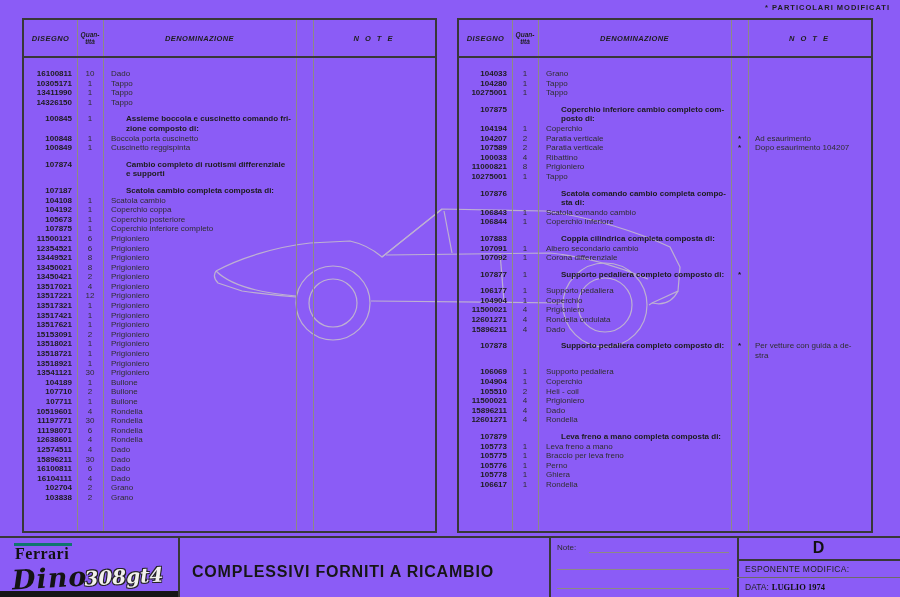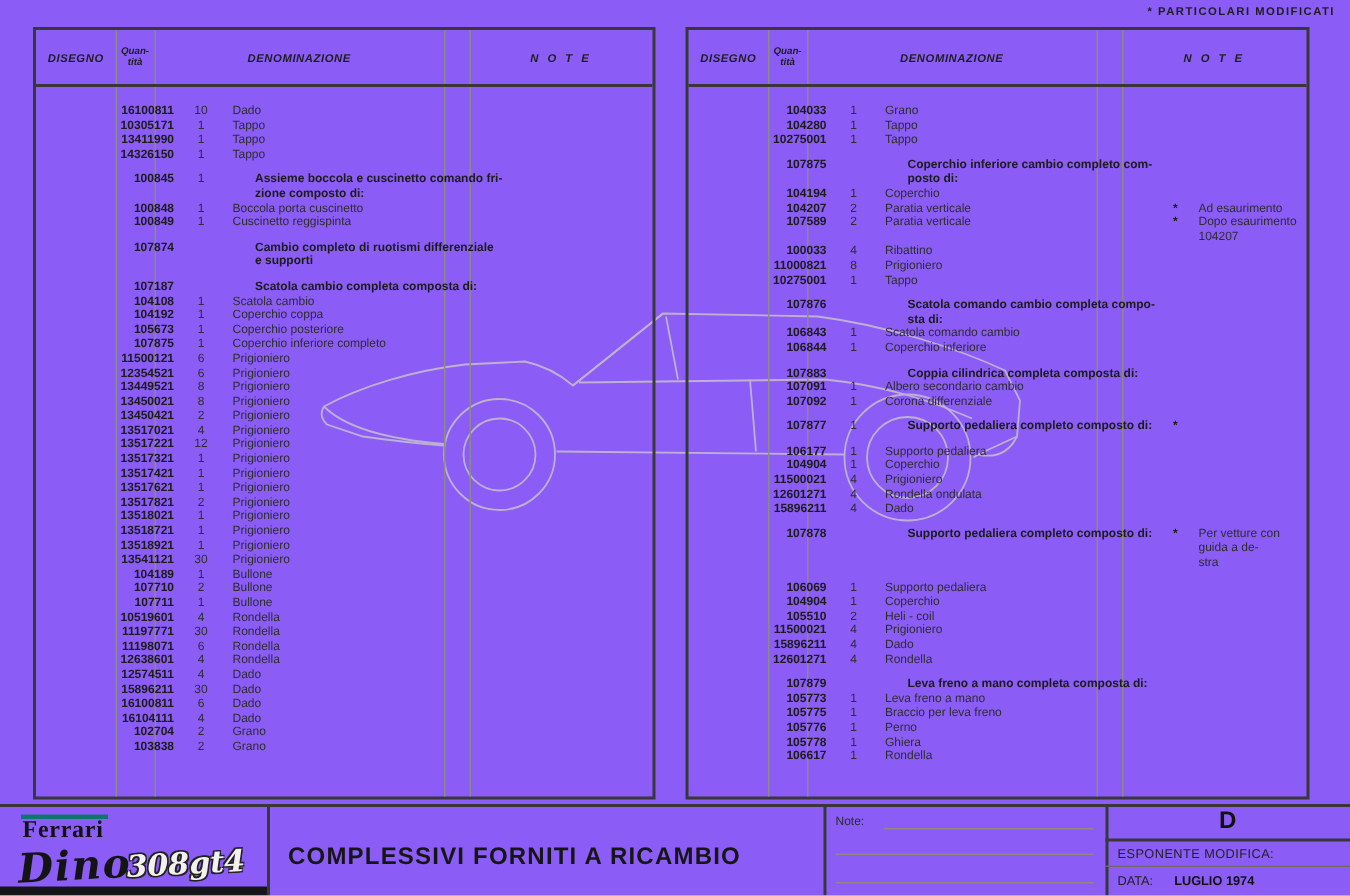--- a/index.html
+++ b/index.html
@@ -13,21 +13,21 @@
   .ptable{position:absolute;top:18px;height:515px;border:2px solid #383838;z-index:1;background:transparent;box-sizing:border-box;}
   .ptable.left{left:22px;width:415px;}
   .ptable.right{left:457px;width:416px;}
   .vline{position:absolute;top:0;bottom:0;width:1px;background:#8d8a84;}
   .v1{left:53px}.v2{left:79px}.v3{left:272px}.v4{left:289px}
   .thead{position:absolute;top:0;left:0;right:0;height:36px;border-bottom:2px solid #383838;
          display:grid;grid-template-columns:53px 26px 193px 17px 1fr;align-items:center;background:transparent;}
   .thead div{text-align:center;font-weight:bold;font-size:7.5px;letter-spacing:.4px;color:#1e1e1e;font-style:italic;}
   .h-q{font-size:6.5px !important;line-height:7.5px;white-space:pre-line;letter-spacing:0 !important;}
   .h-note{letter-spacing:2px !important;}
-  .tbody{position:absolute;top:36px;left:0;right:0;bottom:0;padding-top:13px;overflow:hidden;padding-left:44px;}
+  .tbody{position:absolute;top:36px;left:0;right:0;bottom:0;padding-top:13px;overflow:hidden;}
   .trow{display:grid;grid-template-columns:53px 26px 193px 17px 1fr;font-size:8px;line-height:9.6px;}
   .gaprow{height:7px;}
   .c-d{text-align:right;padding-right:5px;font-weight:bold;color:#1c1c1c;}
   .c-q{text-align:center;color:#2e2e2e;}
   .c-n{padding-left:8px;white-space:pre-line;color:#2e2e2e;}
   .c-s{text-align:center;font-weight:bold;color:#1c1c1c;}
   .c-note{padding-left:7px;white-space:pre-line;color:#2e2e2e;}
   .boldrow .c-n{font-weight:bold;color:#1c1c1c;margin-left:15px;}
   
   .footer-rule{position:absolute;left:0;top:536px;width:900px;height:2px;background:#383838;z-index:2;}
@@ -46,21 +46,21 @@
   .note-label{position:absolute;left:557px;top:543px;font-size:8px;color:#2a2a2a;z-index:2;}
   .nline{position:absolute;height:1px;background:#8d8a84;z-index:2;}
   .n1{left:589px;top:552px;width:140px;}
   .n2{left:557px;top:569px;width:172px;}
   .n3{left:557px;top:588px;width:172px;}
   .plate{position:absolute;left:737px;top:539px;width:163px;text-align:center;font-size:16px;font-weight:bold;color:#111;z-index:2;}
   .prule{position:absolute;left:737px;height:2px;background:#383838;width:163px;z-index:2;}
   .pr1{top:559px}.pr2{top:577px;height:1px;background:#6f6c66;}
   .esponente{position:absolute;left:745px;top:564px;font-size:8.5px;letter-spacing:.3px;color:#222;z-index:2;}
   .data-row{position:absolute;left:745px;top:582px;font-size:8.5px;color:#222;z-index:2;}
-  .data-row .dv{font-weight:bold;color:#111;margin-left:14px;}
+  .data-row .dv{font-weight:bold;color:#111;margin-left:3px;font-family:Liberation Serif, serif;}
 </style>
 </head>
 <body>
 
 <div class="page">
 
   <div class="top-note">* PARTICOLARI MODIFICATI</div>
 
   <svg class="watermark" width="500" height="165" viewBox="0 0 500 165">
     <g fill="none" stroke="#cfcdc6" stroke-width="1.2">
@@ -255,21 +255,21 @@
           <div class="c-note"></div>
         </div>
         <div class="trow">
           <div class="c-d">13517621</div>
           <div class="c-q">1</div>
           <div class="c-n">Prigioniero</div>
           <div class="c-s"></div>
           <div class="c-note"></div>
         </div>
         <div class="trow">
-          <div class="c-d">13517821</div>
+          <div class="c-d">15153091</div>
           <div class="c-q">2</div>
           <div class="c-n">Prigioniero</div>
           <div class="c-s"></div>
           <div class="c-note"></div>
         </div>
         <div class="trow">
           <div class="c-d">13518021</div>
           <div class="c-q">1</div>
           <div class="c-n">Prigioniero</div>
           <div class="c-s"></div>

